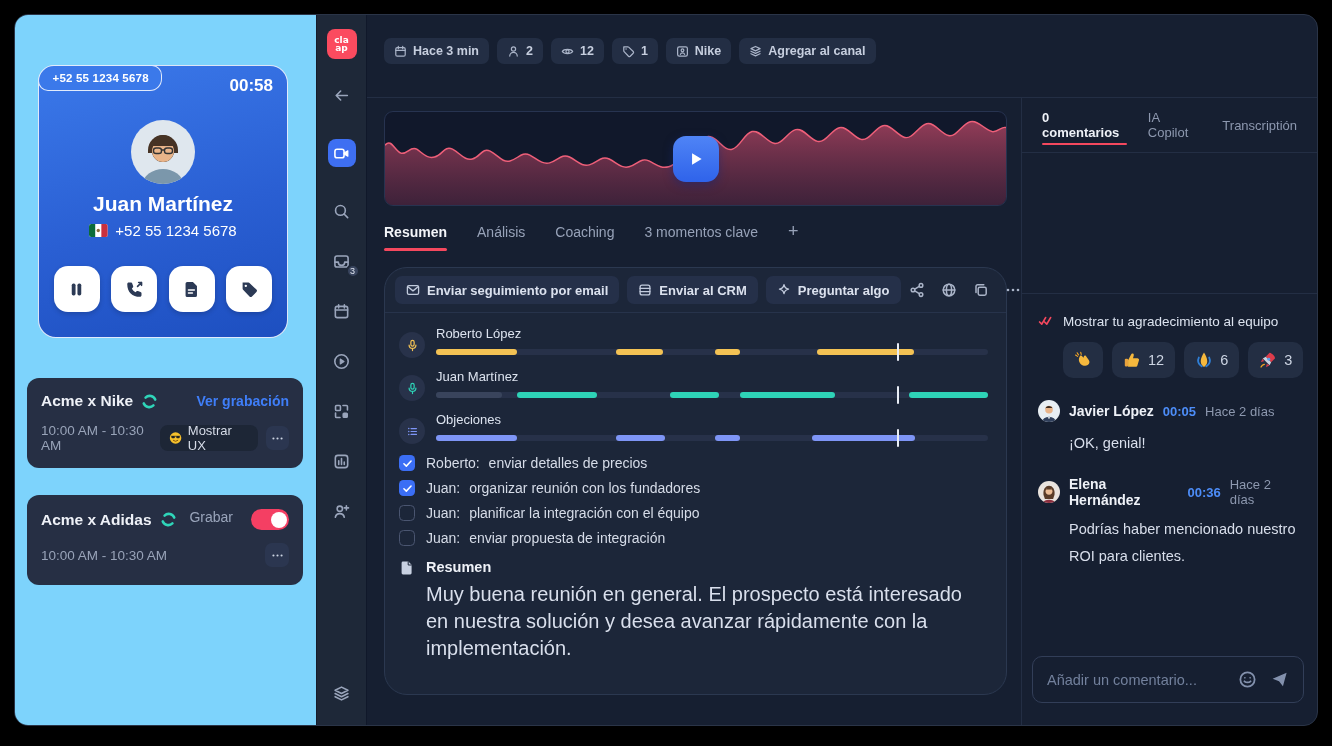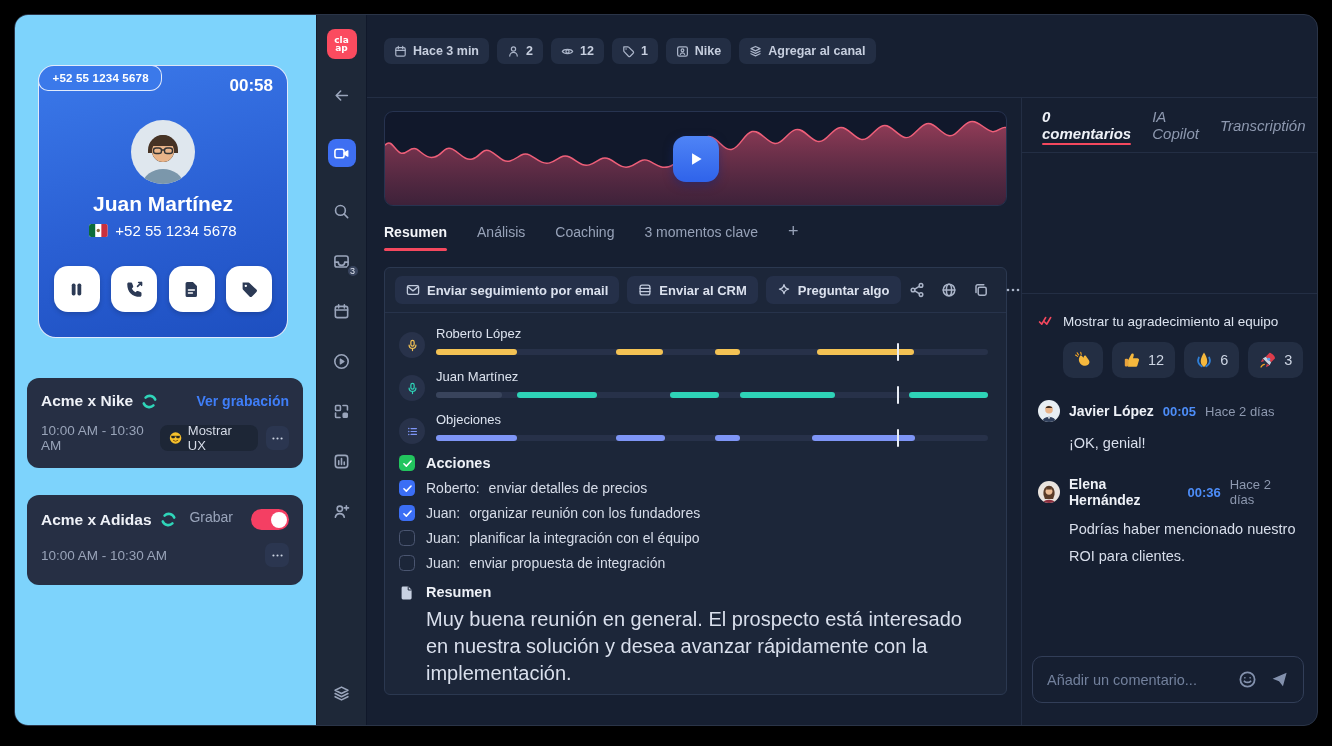--- a/index.html
+++ b/index.html
@@ -67,21 +67,21 @@
   .wave-card svg.wave { position:absolute; inset:0; width:100%; height:100%; }
   .play-btn { position:absolute; left:50%; top:50%; transform:translate(-50%,-50%); width:46px; height:46px; border-radius:13px; background:linear-gradient(180deg,#4f84f6,#2f63ea); display:flex; align-items:center; justify-content:center; cursor:pointer; box-shadow:0 3px 10px rgba(20,40,120,.5); }
   .play-btn .icon { width:18px; height:18px; color:#fff; }
 
   .tabs-row { display:flex; align-items:flex-start; gap:30px; margin-top:18px; height:36px; }
   .tab { color:#97a2b8; font-size:14px; padding-bottom:11px; cursor:pointer; position:relative; }
   .tab.active { color:#f3f5f9; font-weight:bold; }
   .tab.active::after { content:""; position:absolute; left:0; right:0; bottom:0; height:3px; border-radius:2px; background:#f4485e; }
   .tab-add { color:#97a2b8; font-size:18px; line-height:18px; cursor:pointer; margin-top:-2px; }
 
-  .summary-card { margin-top:7px; height:428px; border-radius:6px; background:#1c2639; border:1px solid #2b3850; display:flex; flex-direction:column; }
+  .summary-card { margin-top:7px; height:428px; border-radius:23px; background:#1c2639; border:1px solid #2b3850; display:flex; flex-direction:column; }
   .card-toolbar { display:flex; align-items:center; gap:8px; padding:8px 14px 8px 10px; border-bottom:1px solid #27334b; }
   .tool-btn { display:flex; align-items:center; gap:7px; height:28px; padding:0 11px; border-radius:7px; background:#253049; color:#dbe1ee; font-size:13px; font-weight:600; cursor:pointer; white-space:nowrap; }
   .tool-btn .icon { width:14px; height:14px; color:#c2cbdd; }
   .toolbar-icons { margin-left:auto; display:flex; align-items:center; gap:16px; }
   .toolbar-icons .icon { width:16px; height:16px; color:#aab4c8; cursor:pointer; }
   .card-body { padding:13px 18px 12px 14px; flex:1; }
 
   .tl-row { display:flex; margin-bottom:11px; }
   .tl-icon { width:26px; height:26px; border-radius:50%; background:#28324a; display:flex; align-items:center; justify-content:center; margin-right:11px; margin-top:6px; flex-shrink:0; }
   .tl-icon .icon { width:13px; height:13px; }
@@ -103,21 +103,21 @@
   .chk-text .who { margin-right:5px; }
 
   .resume-block { margin-top:13px; display:flex; }
   .resume-icon { width:16px; height:16px; margin-right:11px; margin-top:1px; color:#c8d1e2; }
   .resume-title { color:#eef1f7; font-size:14.5px; font-weight:bold; }
   .resume-text { color:#d9dfec; font-size:20px; line-height:27px; margin-top:6px; max-width:560px; }
 
   
   .right-panel { width:296px; flex-shrink:0; border-left:1px solid #232e44; display:flex; flex-direction:column; }
   .rp-tabs { height:55px; display:flex; align-items:center; gap:21px; padding:0 20px; border-bottom:1px solid #232e44; flex-shrink:0; }
-  .rp-tab { color:#8d98af; font-size:15px; cursor:pointer; position:relative; height:100%; display:flex; align-items:center;font-style:italic; }
+  .rp-tab { color:#8d98af; font-size:13px; cursor:pointer; position:relative; height:100%; display:flex; align-items:center; }
   .rp-tab.active { color:#eef1f7; font-weight:bold; }
   .rp-tab.active::after { content:""; position:absolute; left:0; right:0; bottom:7px; height:2.5px; border-radius:2px; background:#f4485e; }
   .rp-empty { height:141px; border-bottom:1px solid #232e44; flex-shrink:0; }
   .rp-reactions { padding:19px 20px 14px 16px; flex-shrink:0; }
   .rx-head { display:flex; align-items:center; gap:9px; }
   .rx-head .icon { width:16px; height:16px; }
   .rx-title { color:#dce3ef; font-size:13.5px; }
   .rx-btns { display:flex; gap:9px; margin-top:13px; margin-left:25px; }
   .rx-btn { display:flex; align-items:center; gap:7px; height:36px; padding:0 11px; border-radius:10px; background:#232e43; cursor:pointer; }
   .rx-btn .icon { width:18px; height:18px; }
@@ -570,30 +570,20 @@
                       <span class="tl-seg" style="left: 32.6%; width: 8.8%; background: rgb(126, 149, 246);"></span>
                       <span class="tl-seg" style="left: 50.5%; width: 4.6%; background: rgb(126, 149, 246);"></span>
                       <span class="tl-seg" style="left: 68.1%; width: 18.6%; background: rgb(126, 149, 246);"></span>
                       <span class="tl-playhead" style="left: 83.5%;"></span>
                     </div>
                   </div>
                 </div>
               </div>
             <div class="checklist" id="checklist">
                 <div class="chk-row">
-                  <span class="chk-box green">
-                    <span class="icon">
-                      <svg viewBox="0 0 16 16" fill="none" stroke="currentColor" stroke-width="1.5" stroke-linecap="round" stroke-linejoin="round">
-                        <path d="M2.8 8.4 L6.3 11.8 L13.2 4.4" stroke-width="2.2"></path>
-                      </svg>
-                    </span>
-                  </span>
-                  <span class="chk-header-label">Acciones</span>
-                </div>
-                <div class="chk-row">
                   <span class="chk-box blue">
                     <span class="icon">
                       <svg viewBox="0 0 16 16" fill="none" stroke="currentColor" stroke-width="1.5" stroke-linecap="round" stroke-linejoin="round">
                         <path d="M2.8 8.4 L6.3 11.8 L13.2 4.4" stroke-width="2.2"></path>
                       </svg>
                     </span>
                   </span>
                   <span class="chk-text"><span class="who">Roberto:</span><span> enviar detalles de precios</span></span>
                 </div>
                 <div class="chk-row">

